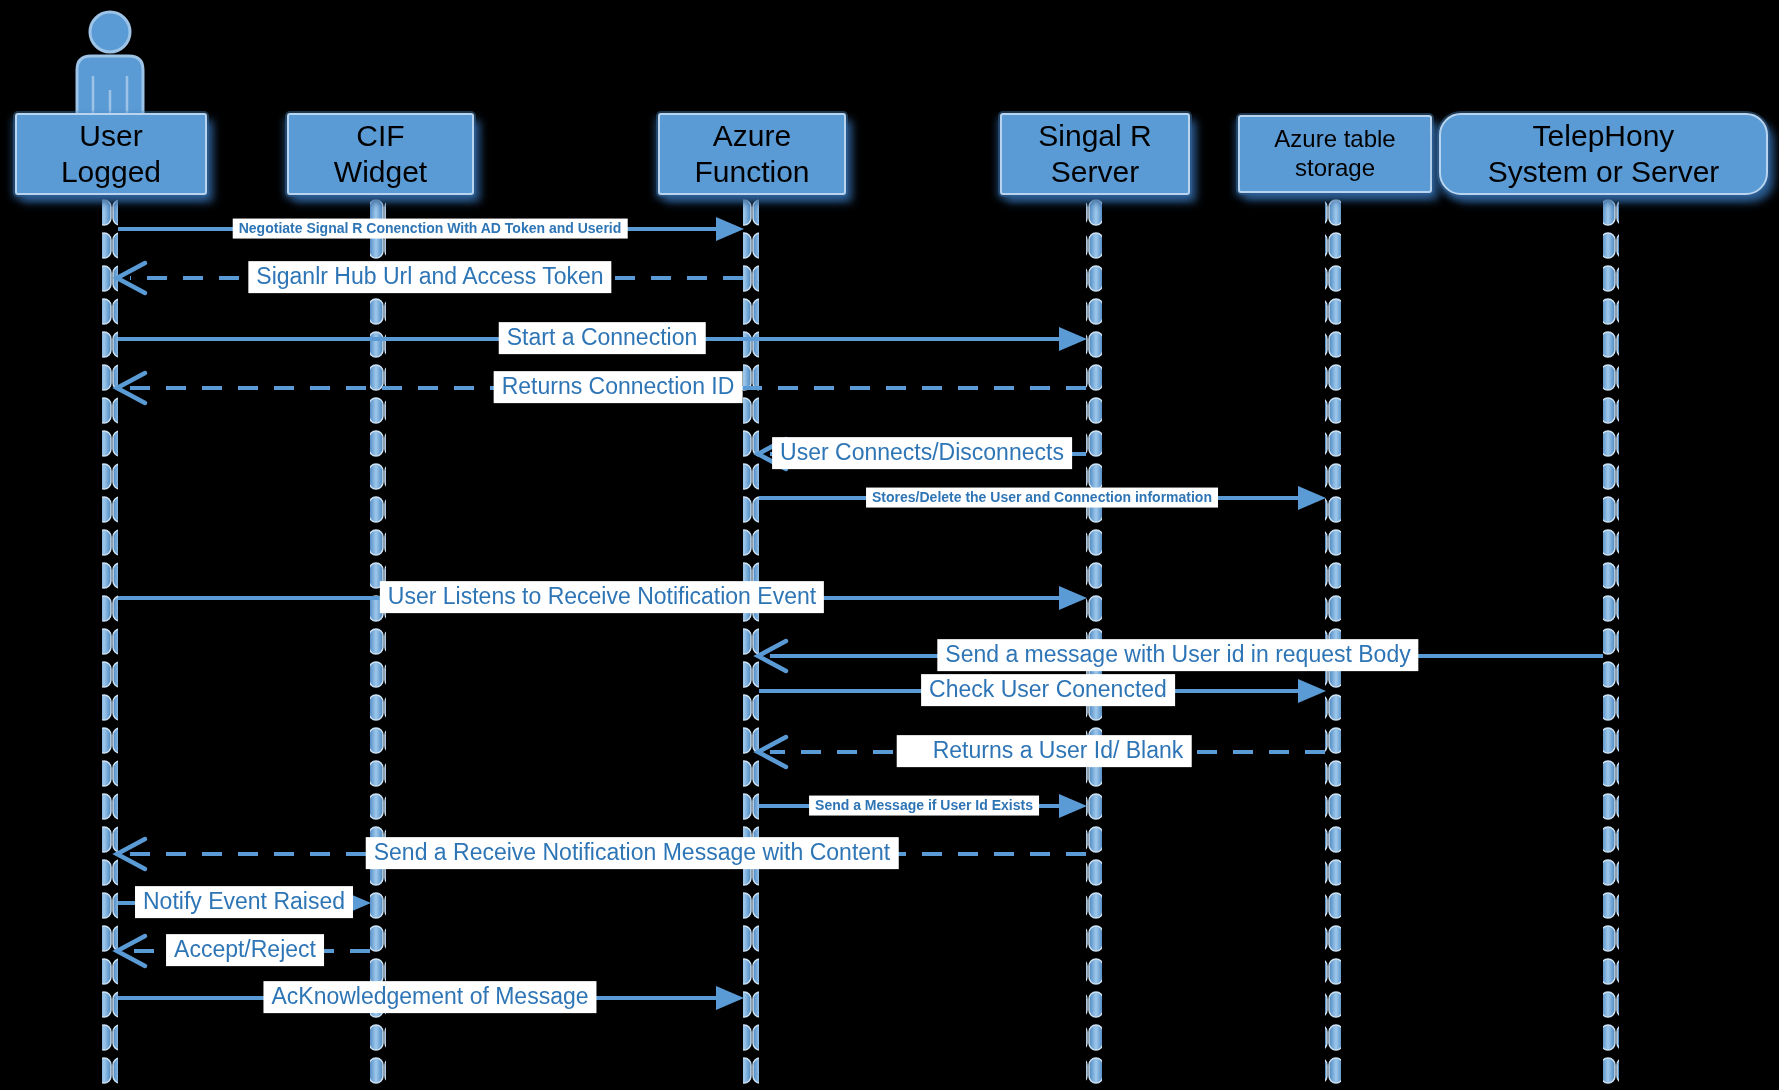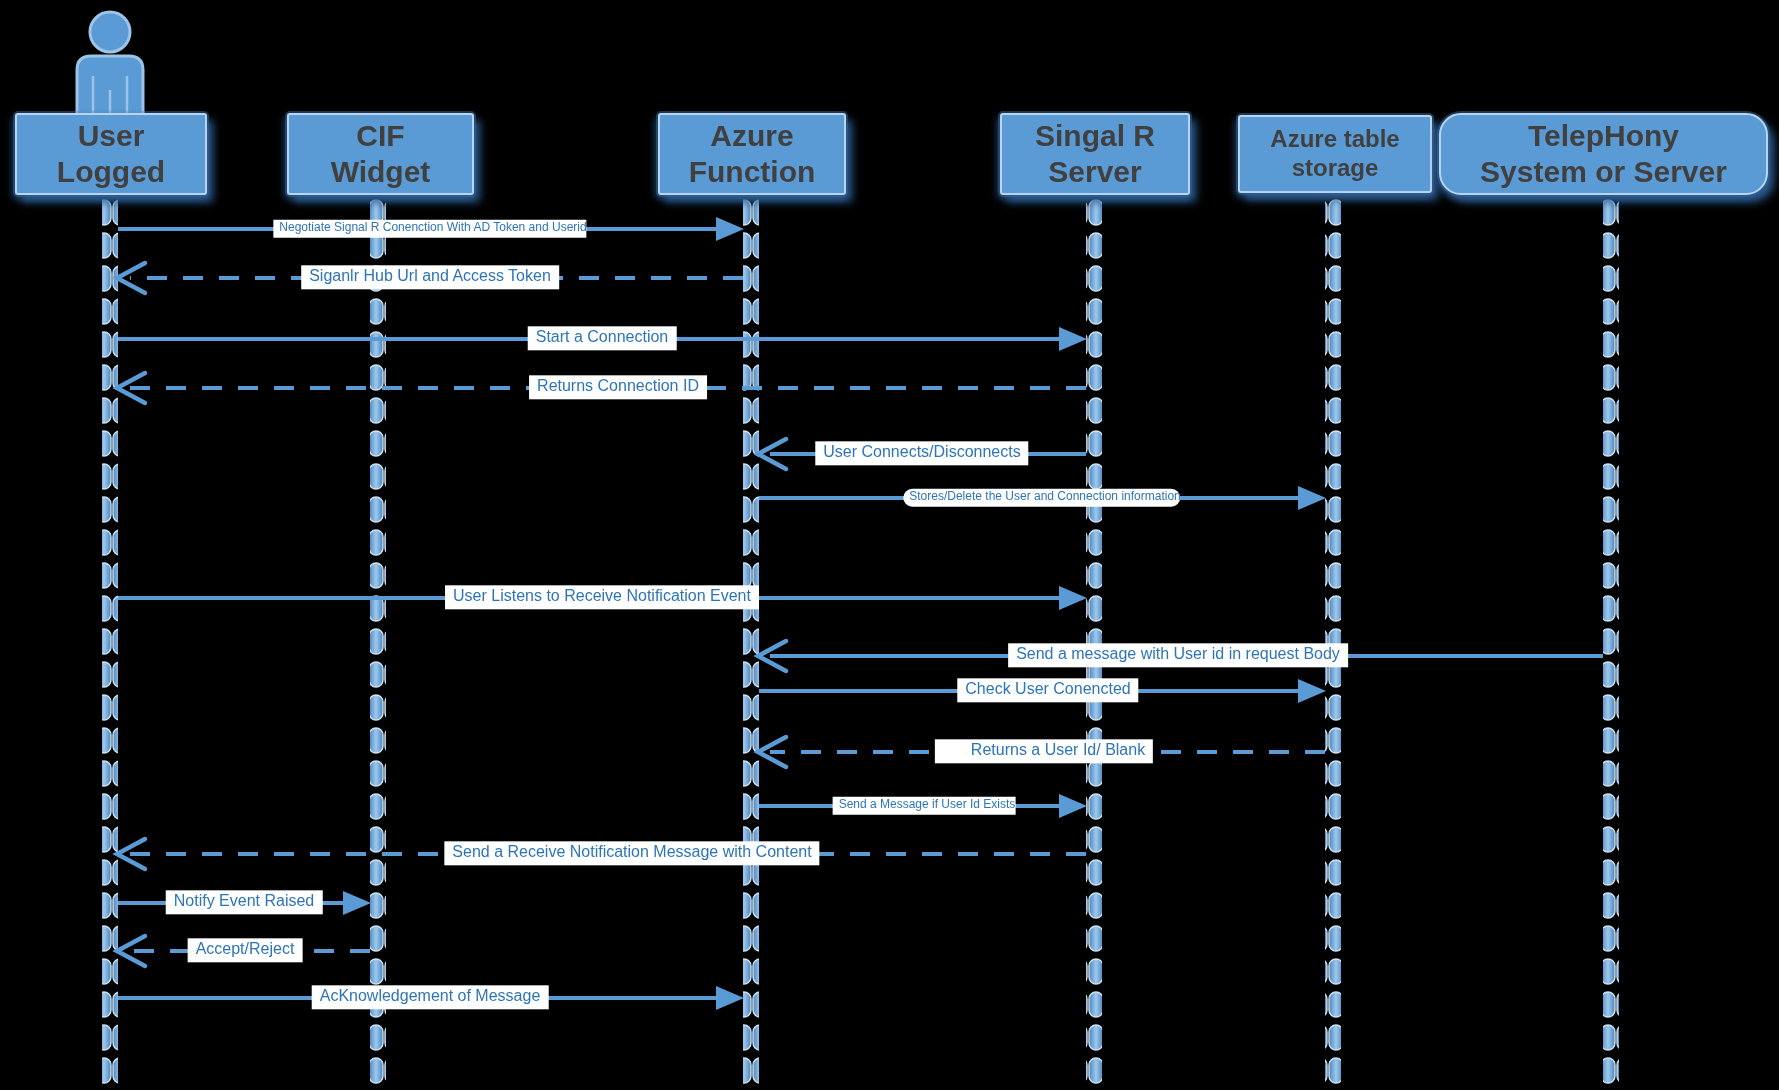--- a/index.html
+++ b/index.html
@@ -7,36 +7,36 @@
     position:relative; width:1779px; height:1090px;
     background:#000; overflow:hidden;
     font-family:"Liberation Sans", sans-serif;
   }
   #diagram-svg { position:absolute; left:0; top:0; z-index:1; }
   .actor {
     position:absolute; z-index:2;
     background:#5b9bd5;
     border:2px solid #b8d4ee;
     border-radius:3px;
-    color:#404040; font-weight:bold; text-align:center;
+    color:#000000; font-weight:normal; text-align:center;
     white-space:pre-line;
     display:flex; align-items:center; justify-content:center;
     font-size:30px; line-height:1.2;
     box-shadow: 6px 7px 9px rgba(45,95,150,.95), -3px 4px 7px rgba(45,95,150,.65), 0 0 0 2px rgba(91,155,213,.35);
   }
   .actor.small-text { font-size:24px; }
   .msg {
     position:absolute; z-index:3;
     transform:translate(-50%,-52%);
     background:#fff; color:#2e75b6;
-    font-size:16px; line-height:1.15;
+    font-size:23px; line-height:1.15;
     padding:2px 8px 4px 8px;
     white-space:nowrap;
   }
-  .msg.small { font-size:12px; padding:1px 0 3px 6px; }
+  .msg.small { font-size:14px; padding:1px 6px 3px 6px;font-weight:bold; }
 </style>
 </head>
 <body>
 
 <div id="canvas">
 
   <svg id="diagram-svg" width="1779" height="1090" viewBox="0 0 1779 1090">
     <defs>
       <linearGradient id="capGrad" x1="0" y1="0" x2="1" y2="0">
         <stop offset="0" stop-color="#4a86c0"></stop>
@@ -120,21 +120,21 @@
   <div class="actor small-text" style="left:1238px; top:115px; width:190px; height:74px;">Azure table
 storage</div>
   <div class="actor" style="left:1439px; top:113px; width:325px; height:78px;border-radius:22px;">TelepHony
 System or Server</div>
 
   <div class="msg small" style="left:430px; top:229px;">Negotiate Signal R Conenction With AD Token and Userid</div>
   <div class="msg" style="left:430px; top:278px;">Siganlr Hub Url and Access Token</div>
   <div class="msg" style="left:602px; top:339px;">Start a Connection</div>
   <div class="msg" style="left:582px; top:388px;margin-left:36px;">Returns Connection ID</div>
   <div class="msg" style="left:922px; top:454px;">User Connects/Disconnects</div>
-  <div class="msg small" style="left:1042px; top:498px;border-radius:11px;">Stores/Delete the User and Connection information</div>
+  <div class="msg small" style="left:1042px; top:498px;">Stores/Delete the User and Connection information</div>
   <div class="msg" style="left:602px; top:598px;">User Listens to Receive Notification Event</div>
   <div class="msg" style="left:1178px; top:656px;">Send a message with User id in request Body</div>
   <div class="msg" style="left:1048px; top:691px;">Check User Conencted</div>
   <div class="msg" style="left:1044px; top:752px;padding-left:36px;">Returns a User Id/ Blank</div>
   <div class="msg small" style="left:924px; top:806px;text-align:center;">Send a Message if User Id Exists</div>
   <div class="msg" style="left:601px; top:854px;margin-left:31px;">Send a Receive Notification Message with Content</div>
   <div class="msg" style="left:244px; top:903px;">Notify Event Raised</div>
   <div class="msg" style="left:245px; top:951px;">Accept/Reject</div>
   <div class="msg" style="left:430px; top:998px;">AcKnowledgement of Message</div>
 

